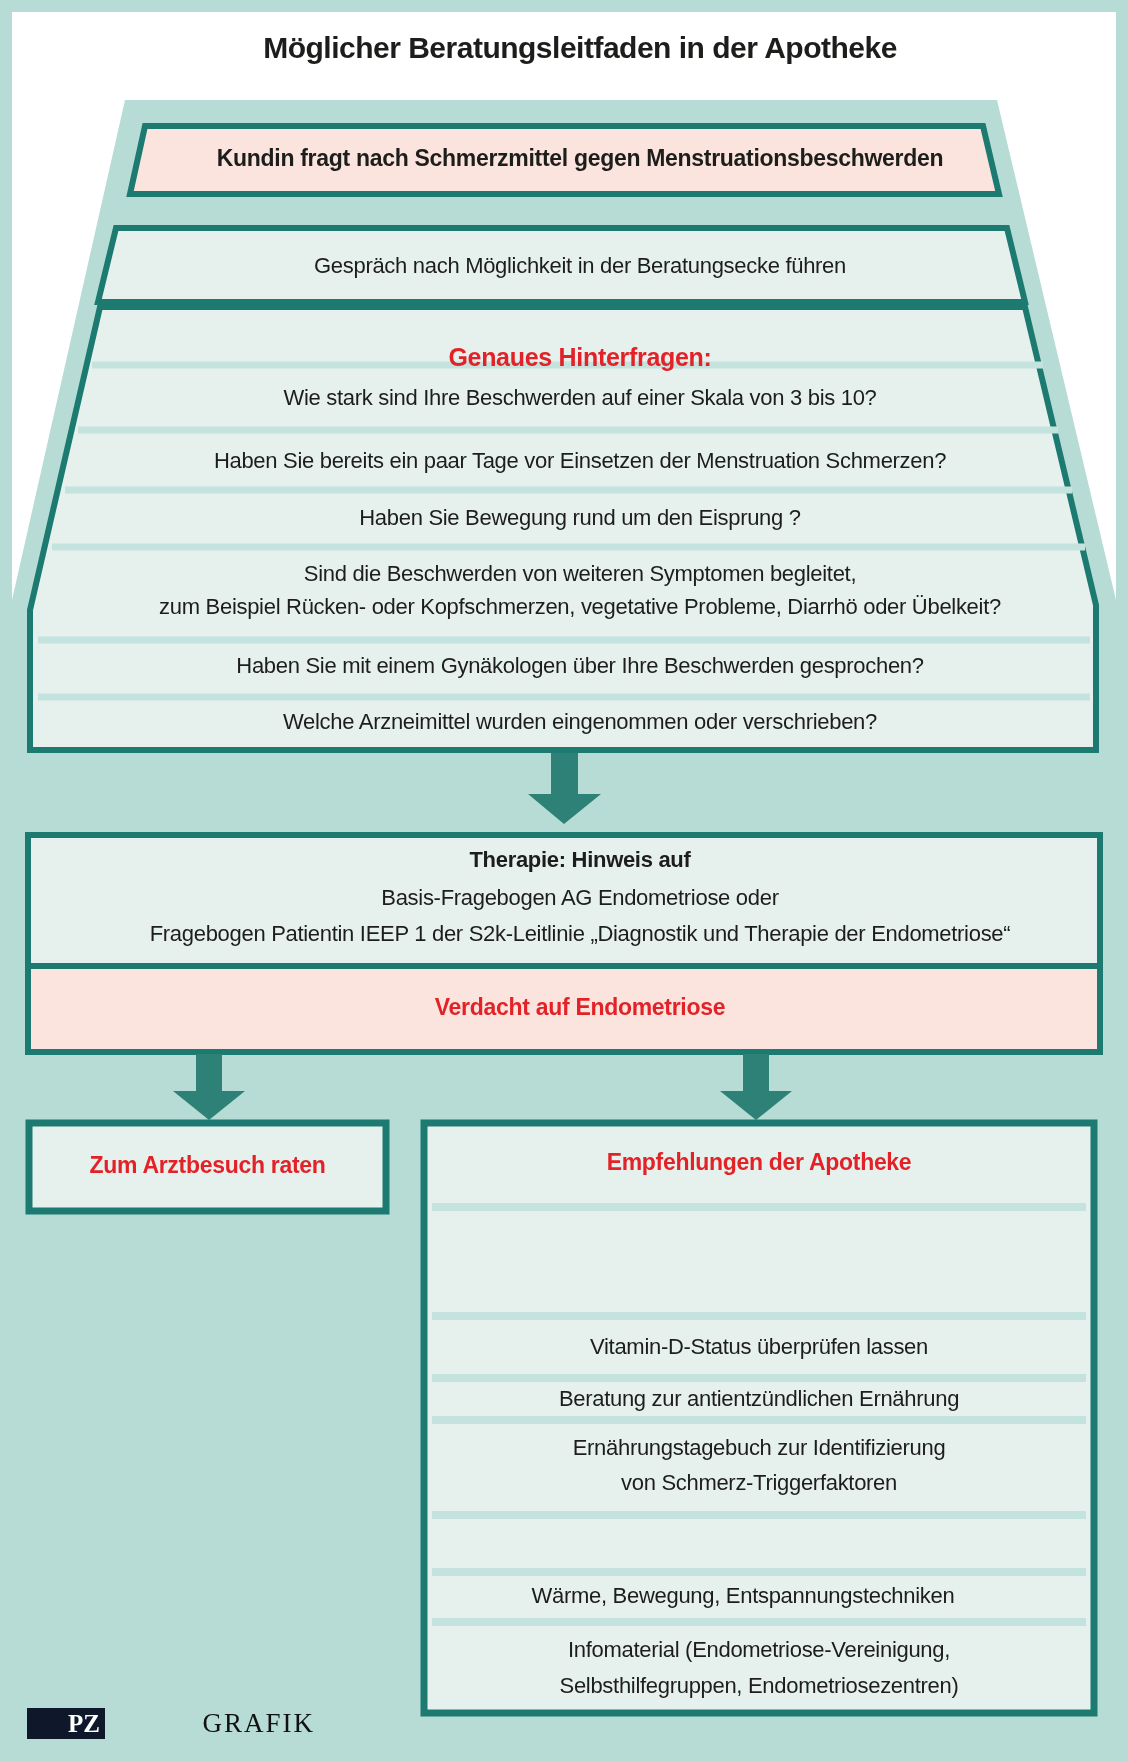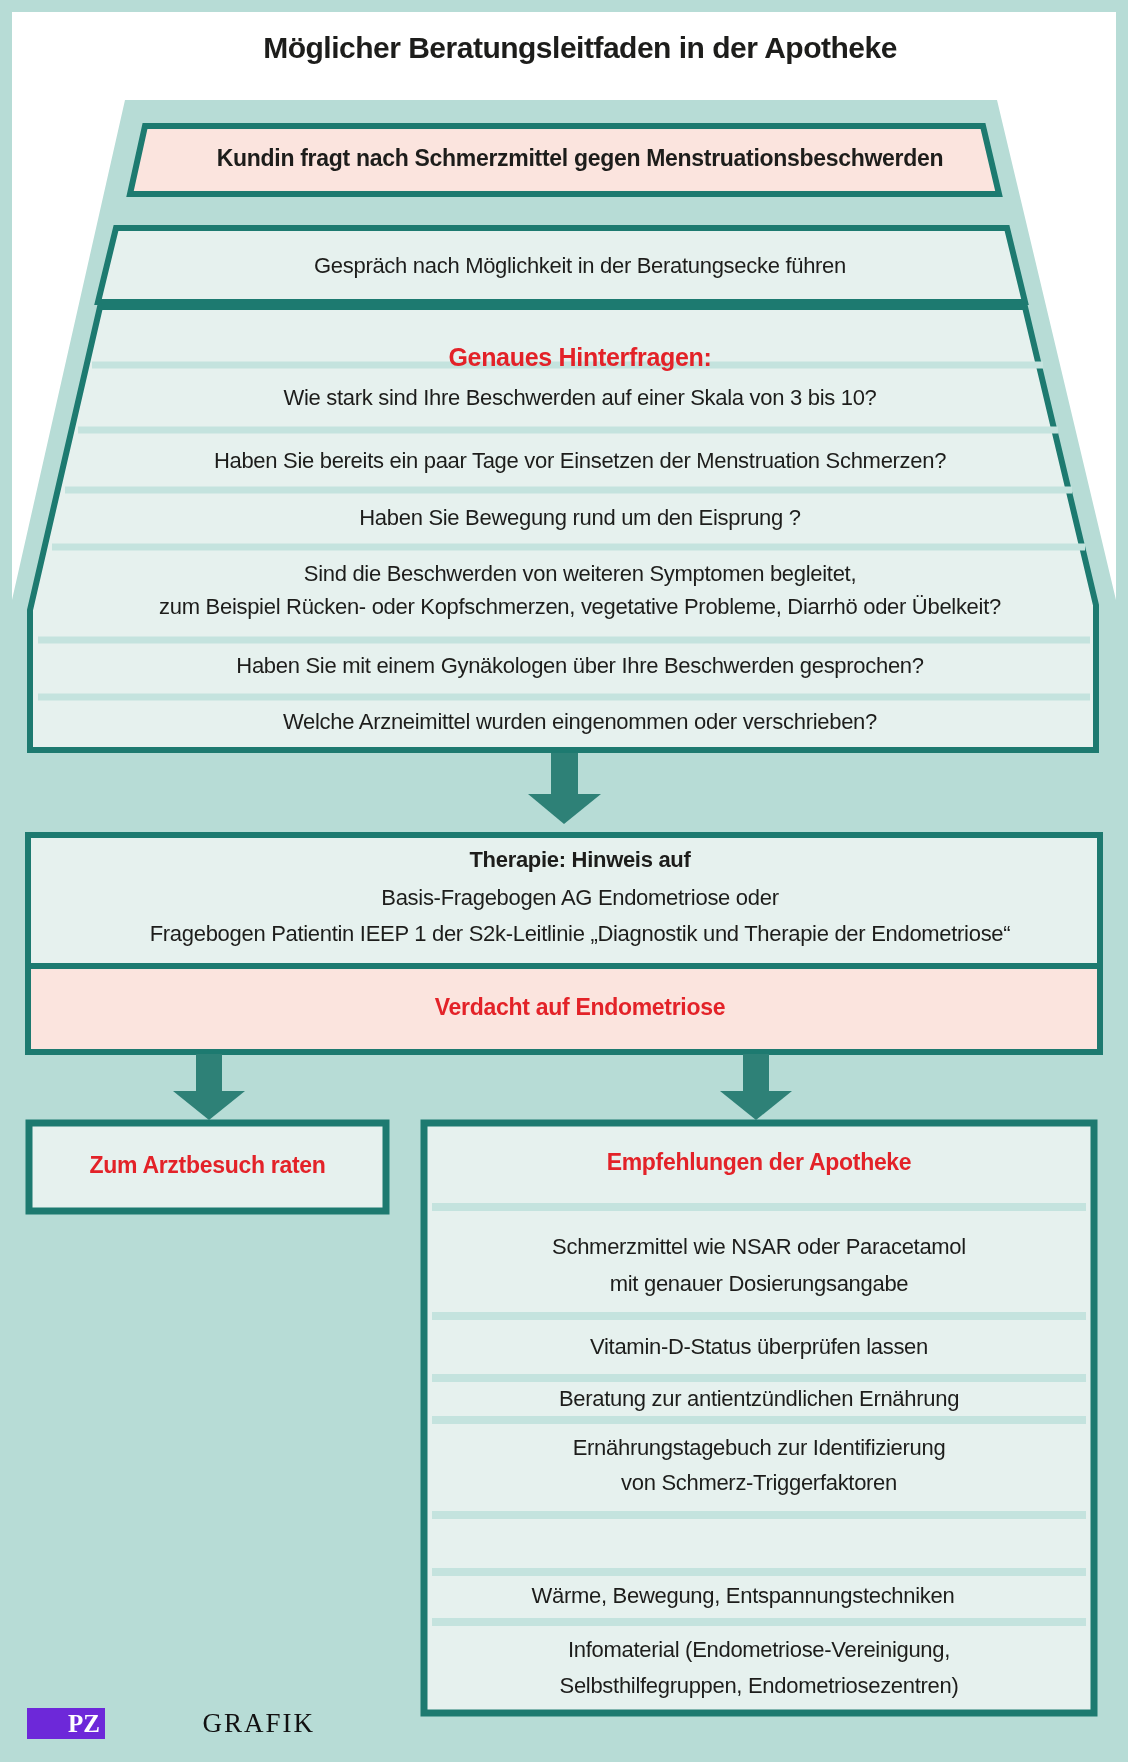--- a/index.html
+++ b/index.html
@@ -24,21 +24,21 @@
     font-stretch:condensed;
     white-space:pre-line;
     color:#1d1d1b;
   }
   .bold{font-weight:700;}
   .red{color:#e32228;}
   .title{font-size:30px;font-weight:800;letter-spacing:-0.5px;}
   .boxed{left:auto;}
   .credit-pz{
     position:absolute;left:27px;top:1708px;width:78px;height:31px;
-    background:#6d28d9;color:#ffffff;
+    background:#0f172a;color:#ffffff;
     font-family:"Liberation Serif","DejaVu Serif",serif;
     font-weight:700;font-size:25px;line-height:31px;
     text-align:right;padding-right:5px;box-sizing:border-box;
     white-space:normal;letter-spacing:0;
   }
   .credit-grafik{
     position:absolute;left:115px;top:1708px;width:200px;height:31px;
     font-family:"Liberation Serif","DejaVu Serif",serif;
     font-size:27px;line-height:31px;letter-spacing:2px;
     text-align:right;white-space:normal;color:#111;
@@ -121,22 +121,20 @@
   <div class="txt bold" style="top:846px;">Therapie: Hinweis auf</div>
   <div class="txt" style="top:880px;line-height:36px;">Basis-Fragebogen AG Endometriose oder
 Fragebogen Patientin IEEP 1 der S2k-Leitlinie „Diagnostik und Therapie der Endometriose“</div>
 
   <div class="txt bold red" style="top:994px;font-size:23px;">Verdacht auf Endometriose</div>
 
   <div class="txt bold red boxed" style="left:29px;width:357px;top:1152px;font-size:23px;">Zum Arztbesuch raten</div>
 
   <div class="txt bold red boxed" style="left:424px;width:670px;top:1149px;font-size:23px;">Empfehlungen der Apotheke</div>
 
-  <div class="txt boxed" style="left:424px;width:670px;top:1228px;line-height:37px;">Schmerzmittel wie NSAR oder Paracetamol
-mit genauer Dosierungsangabe</div>
   <div class="txt boxed" style="left:424px;width:670px;top:1333px;">Vitamin-D-Status überprüfen lassen</div>
   <div class="txt boxed" style="left:424px;width:670px;top:1385px;">Beratung zur antientzündlichen Ernährung</div>
   <div class="txt boxed" style="left:424px;width:670px;top:1430px;line-height:35px;">Ernährungstagebuch zur Identifizierung
 von Schmerz-Triggerfaktoren</div>
   <div class="txt boxed" style="left:408px;width:670px;top:1582px;">Wärme, Bewegung, Entspannungstechniken</div>
   <div class="txt boxed" style="left:424px;width:670px;top:1632px;line-height:36px;">Infomaterial (Endometriose-Vereinigung,
 Selbsthilfegruppen, Endometriosezentren)</div>
 
   <div class="credit-pz">PZ</div>
   <div class="credit-grafik">GRAFIK</div>

